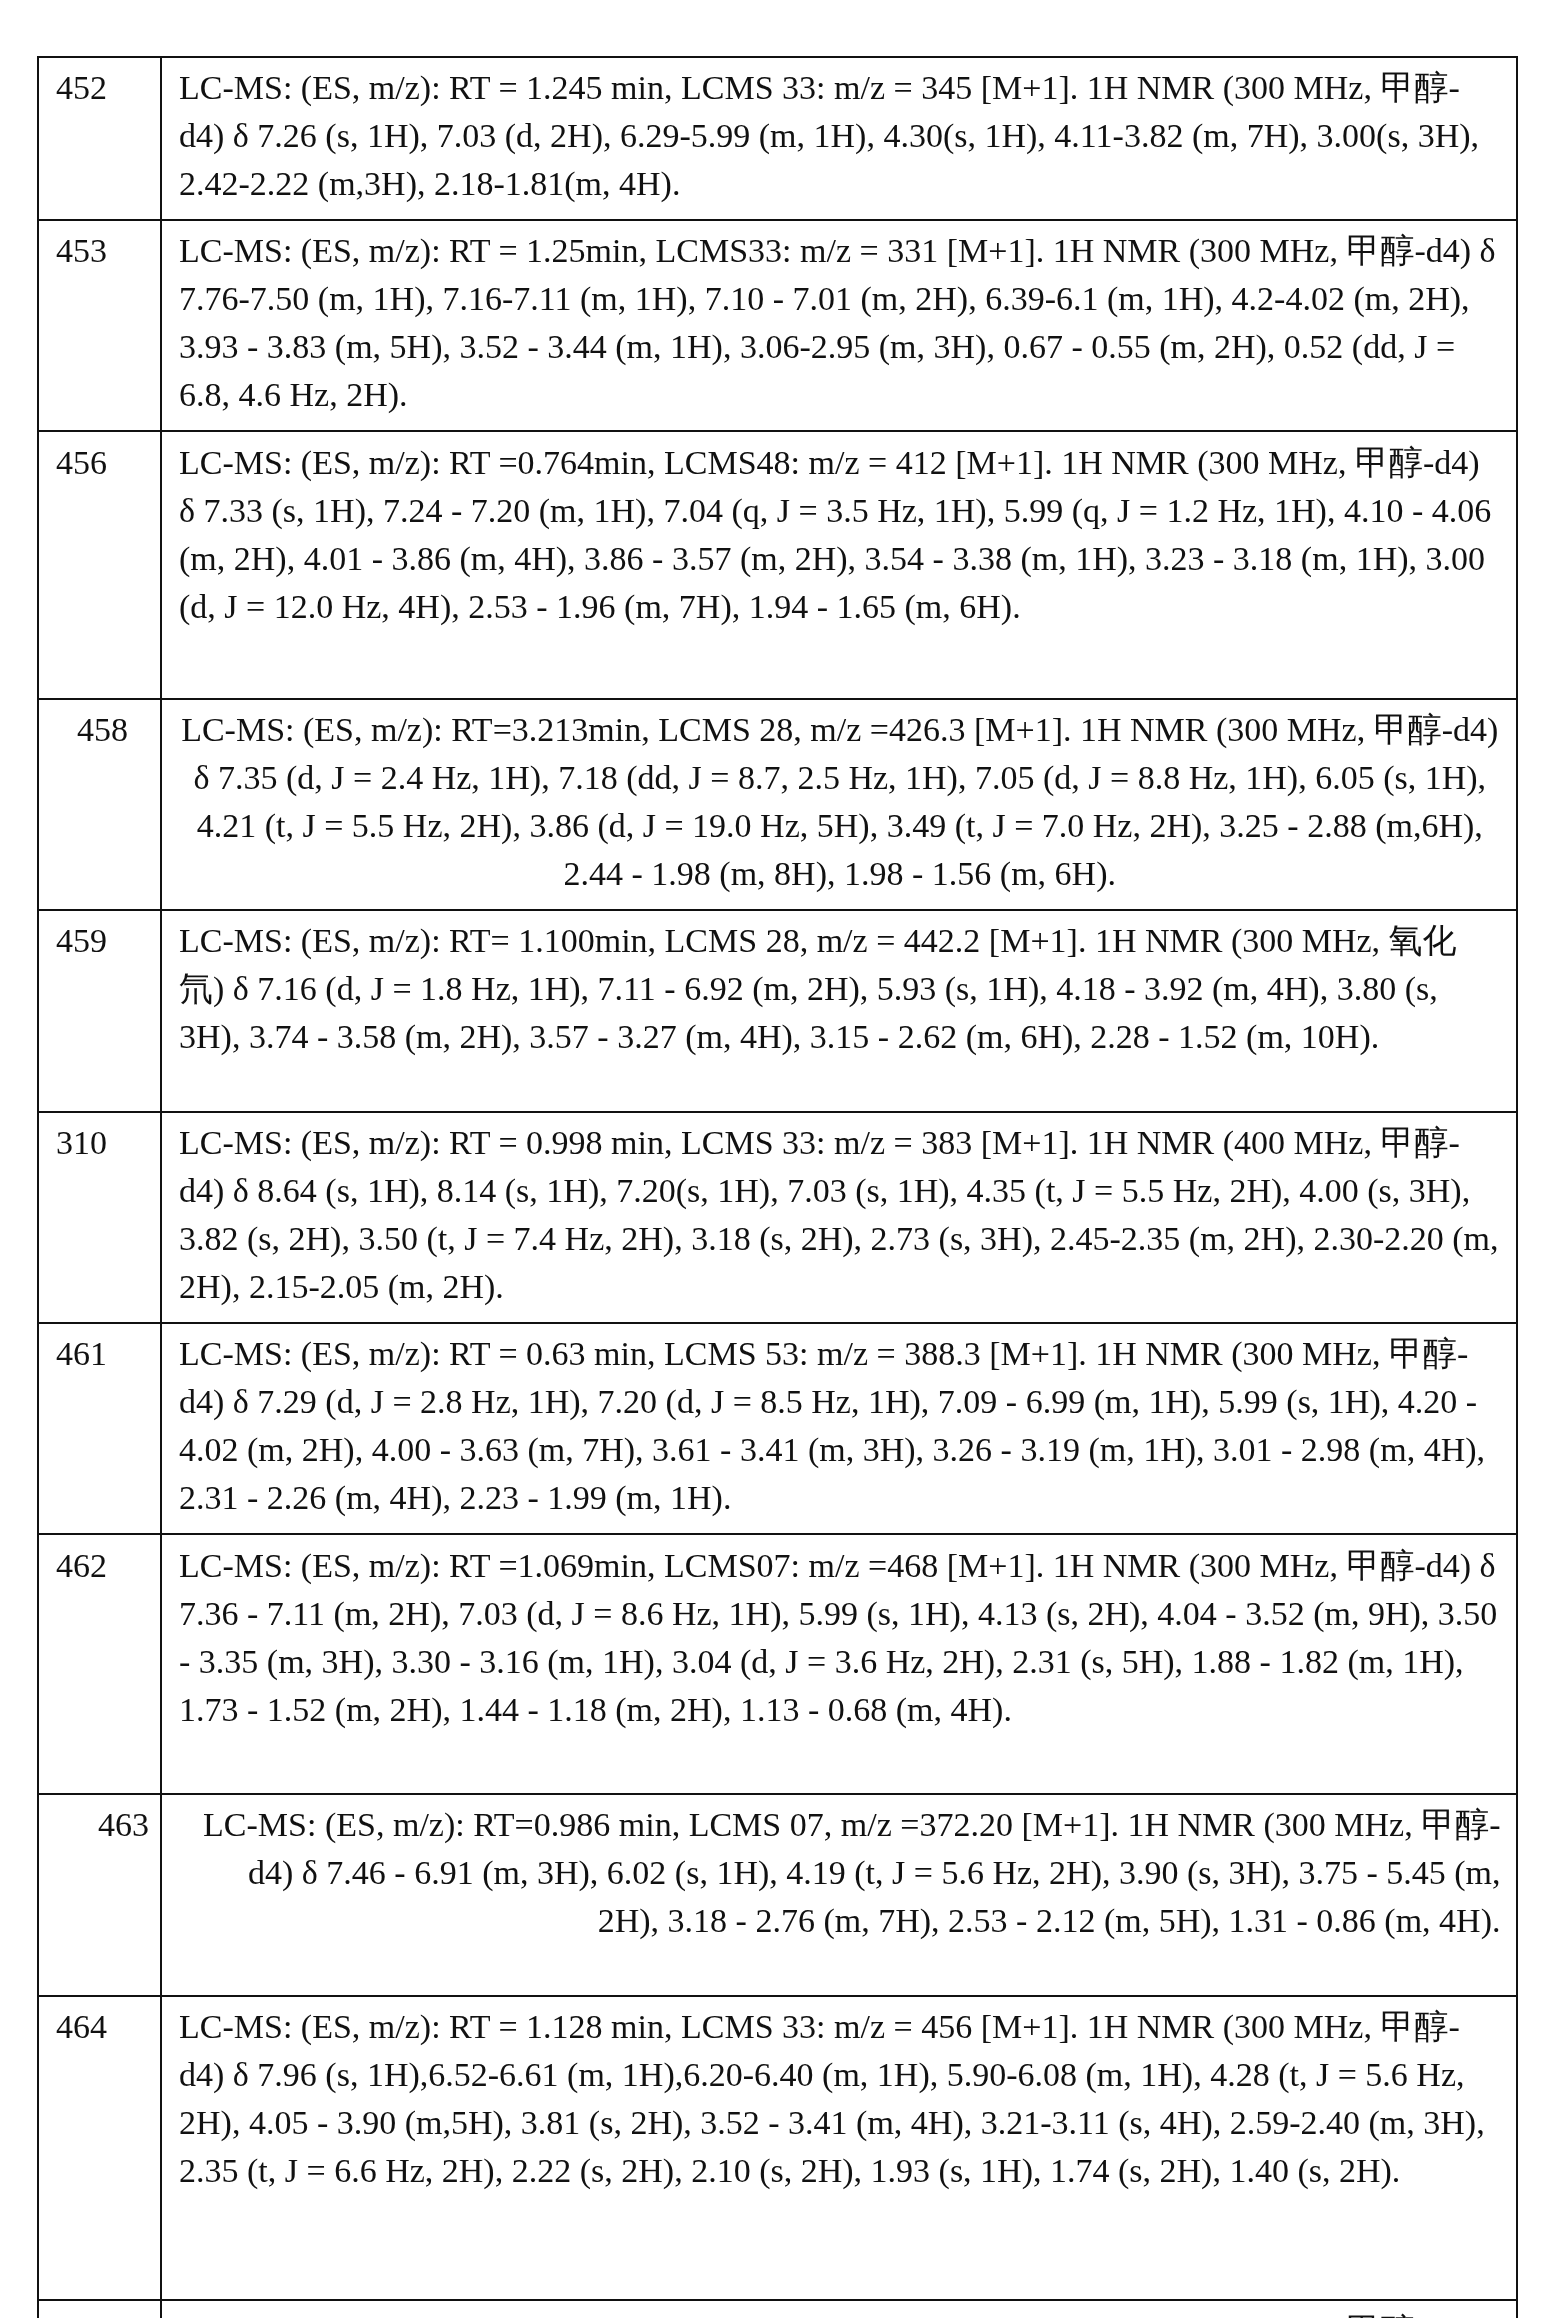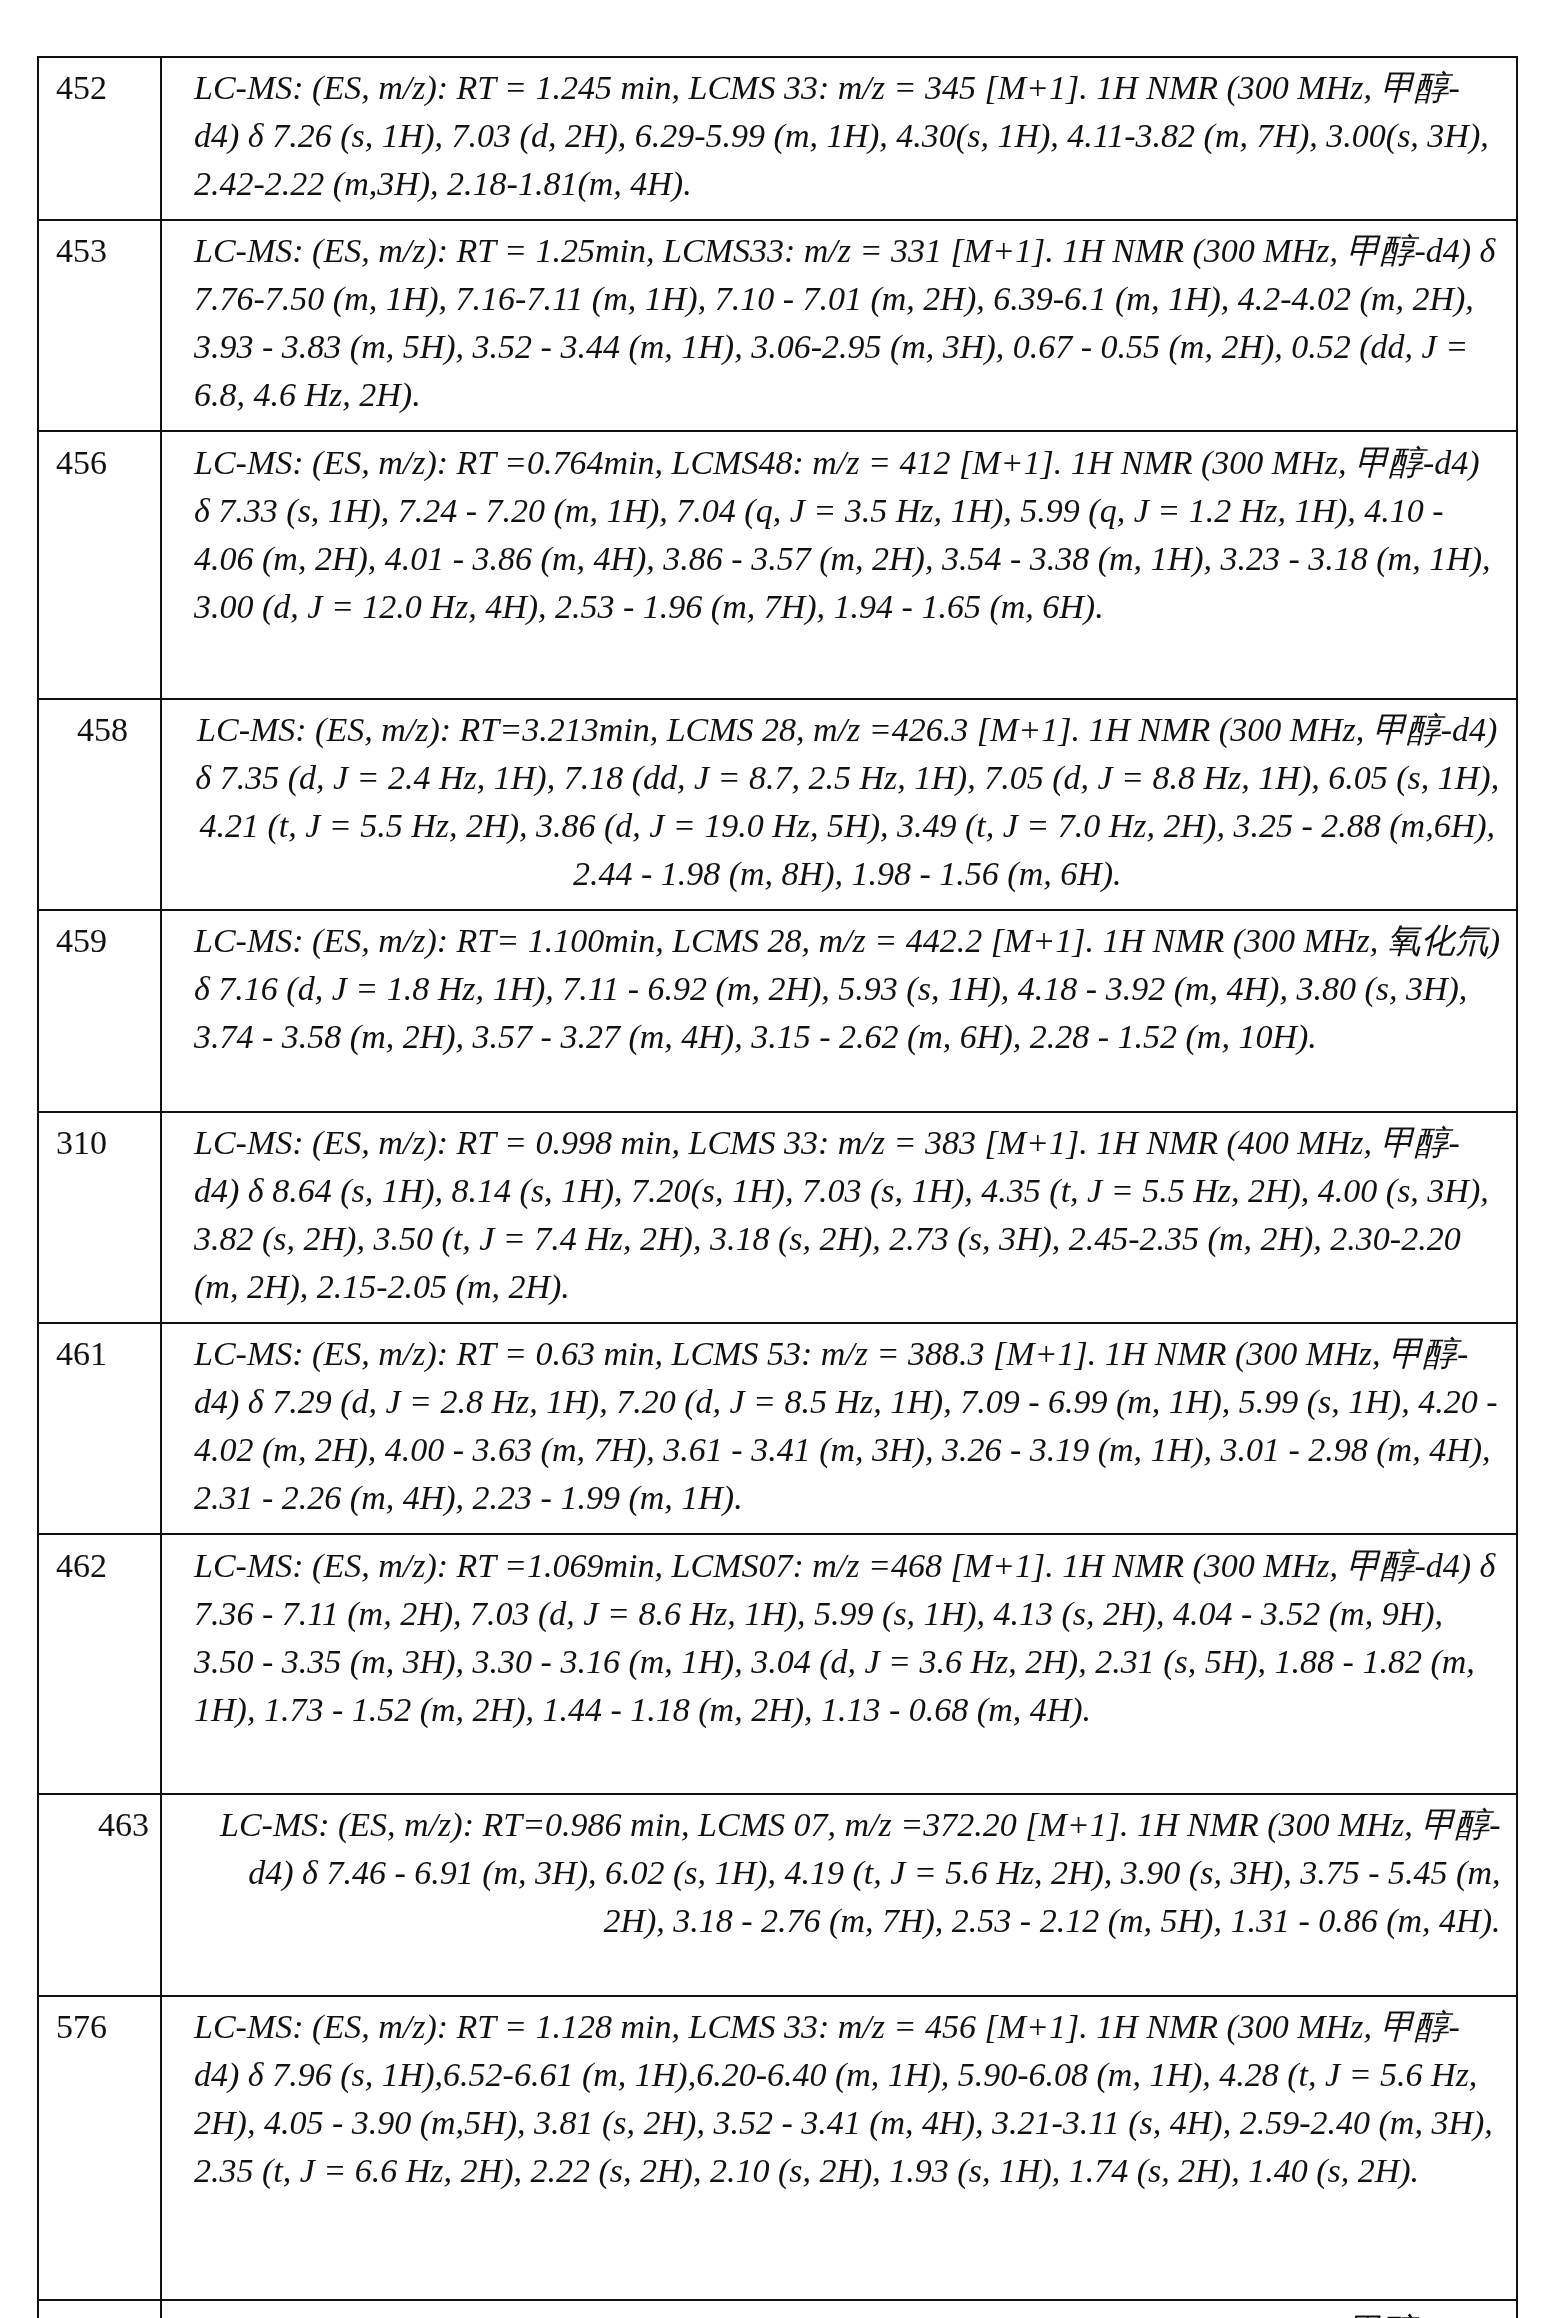--- a/index.html
+++ b/index.html
@@ -2,21 +2,21 @@
 <html style="font-size:12.4px"><head>
 <meta charset="utf-8">
 <style>
   html, body { margin:0; padding:0; background:#ffffff; }
   body { width:1568px; height:2319px; position:relative; overflow:hidden; }
   .tbl { position:absolute; left:37px; top:56px; width:1481px; border-collapse:collapse; }
   .tbl td { border:2.3px solid #111; vertical-align:top; padding:6.2px 11px 11px 18.6px;
             font-family:"Liberation Serif", "DejaVu Serif", serif; font-size:34px; line-height:48px;
             color:#111; }
   .tbl td.num { width:93px; padding-left:17px; }
-  .tbl td.txt { padding-left:32px; padding-right:15.5px;font-style:italic; }
+  .tbl td.txt { padding-left:17px; padding-right:15.5px; }
   .r452 td { height:121px;margin-top:35px; }
   .r453 td { height:183px; }
   .r456 td { height:248px;margin-left:46px; }
   .r458 td { height:183px;text-align:center; }
   .r459 td { height:183px; }
   .r460 td { height:183px; }
   .r461 td { height:183px; }
   .r462 td { height:240px; }
   .r463 td { height:183px;text-align:right; }
   .r464 td { height:285px; }
@@ -57,21 +57,21 @@
     </tr>
     <tr class="r462">
       <td class="num">462</td>
       <td class="txt">LC-MS: (ES, m/z): RT =1.069min, LCMS07: m/z =468 [M+1]. 1H NMR (300 MHz, 甲醇-d4) δ 7.36 - 7.11 (m, 2H), 7.03 (d, J = 8.6 Hz, 1H), 5.99 (s, 1H), 4.13 (s, 2H), 4.04 - 3.52 (m, 9H), 3.50 - 3.35 (m, 3H), 3.30 - 3.16 (m, 1H), 3.04 (d, J = 3.6 Hz, 2H), 2.31 (s, 5H), 1.88 - 1.82 (m, 1H), 1.73 - 1.52 (m, 2H), 1.44 - 1.18 (m, 2H), 1.13 - 0.68 (m, 4H).</td>
     </tr>
     <tr class="r463">
       <td class="num">463</td>
       <td class="txt">LC-MS: (ES, m/z): RT=0.986 min, LCMS 07, m/z =372.20 [M+1]. 1H NMR (300 MHz, 甲醇-d4) δ 7.46 - 6.91 (m, 3H), 6.02 (s, 1H), 4.19 (t, J = 5.6 Hz, 2H), 3.90 (s, 3H), 3.75 - 5.45 (m, 2H), 3.18 - 2.76 (m, 7H), 2.53 - 2.12 (m, 5H), 1.31 - 0.86 (m, 4H).</td>
     </tr>
     <tr class="r464">
-      <td class="num">576</td>
+      <td class="num">464</td>
       <td class="txt">LC-MS: (ES, m/z): RT = 1.128 min, LCMS 33: m/z = 456 [M+1]. 1H NMR (300 MHz, 甲醇-d4) δ 7.96 (s, 1H),6.52-6.61 (m, 1H),6.20-6.40 (m, 1H), 5.90-6.08 (m, 1H), 4.28 (t, J = 5.6 Hz, 2H), 4.05 - 3.90 (m,5H), 3.81 (s, 2H), 3.52 - 3.41 (m, 4H), 3.21-3.11 (s, 4H), 2.59-2.40 (m, 3H), 2.35 (t, J = 6.6 Hz, 2H), 2.22 (s, 2H), 2.10 (s, 2H), 1.93 (s, 1H), 1.74 (s, 2H), 1.40 (s, 2H).</td>
     </tr>
     <tr class="r465">
       <td class="num">465</td>
       <td class="txt">LC-MS: (ES, m/z): RT = 1.68min, LCMS28: m/z = 374 [M+1]. 1H NMR (300 MHz, 甲醇-d4) δ 7.29 (d, J = 2.4 Hz, 1H), 7.20 (dd, J = 8.7, 2.6 Hz, 1H), 7.06-7.04</td>
     </tr>
   </tbody>
 </table>
 
 

